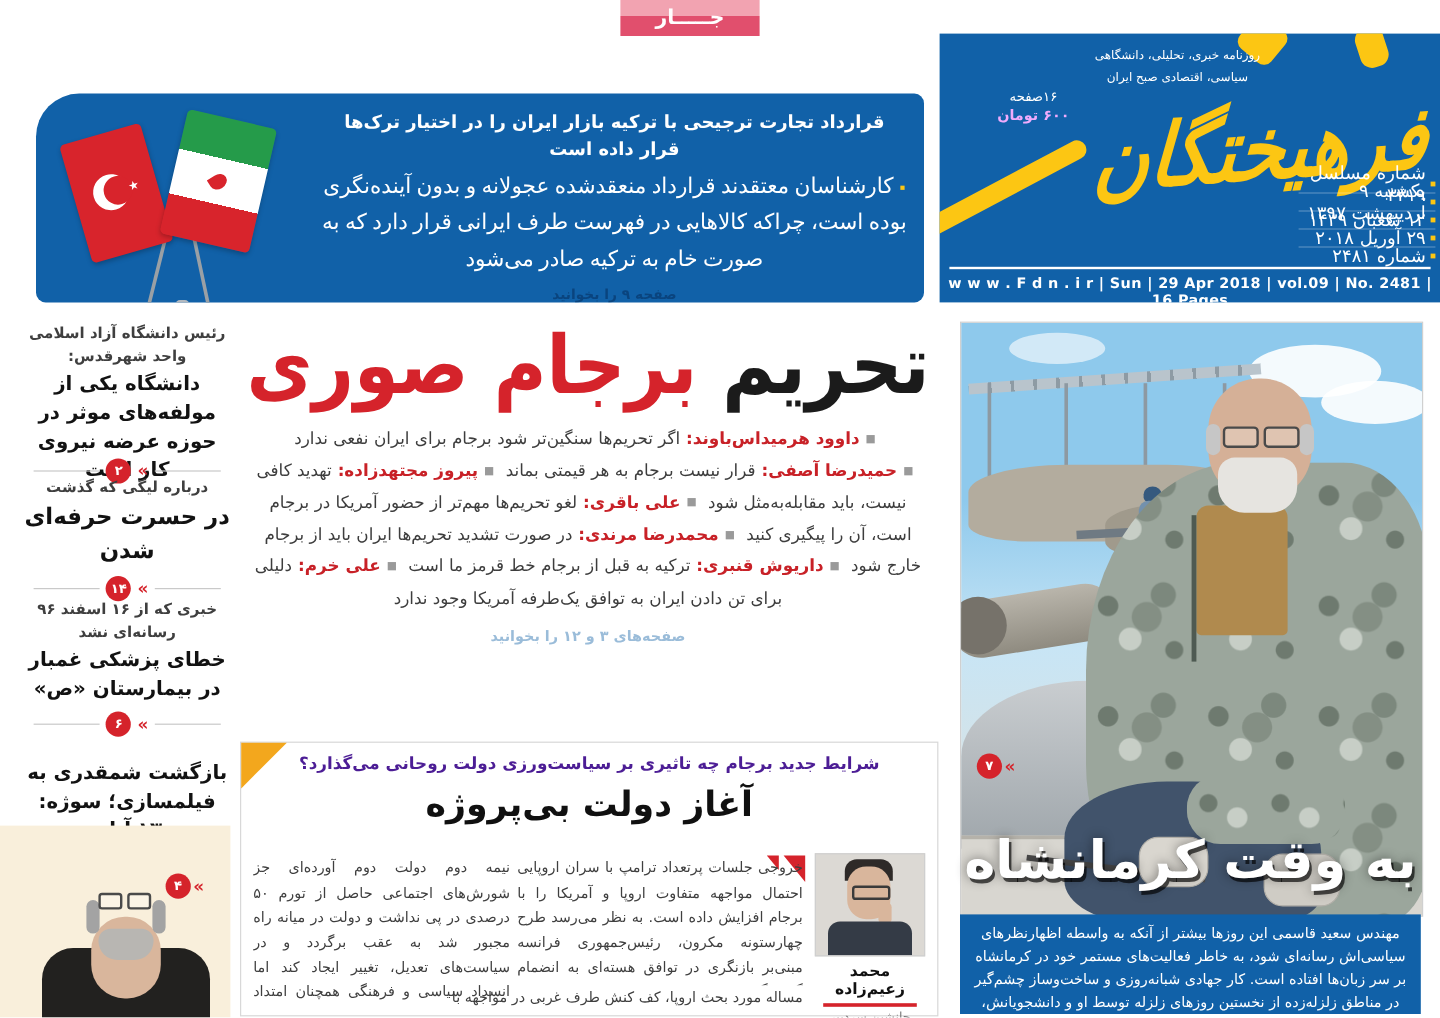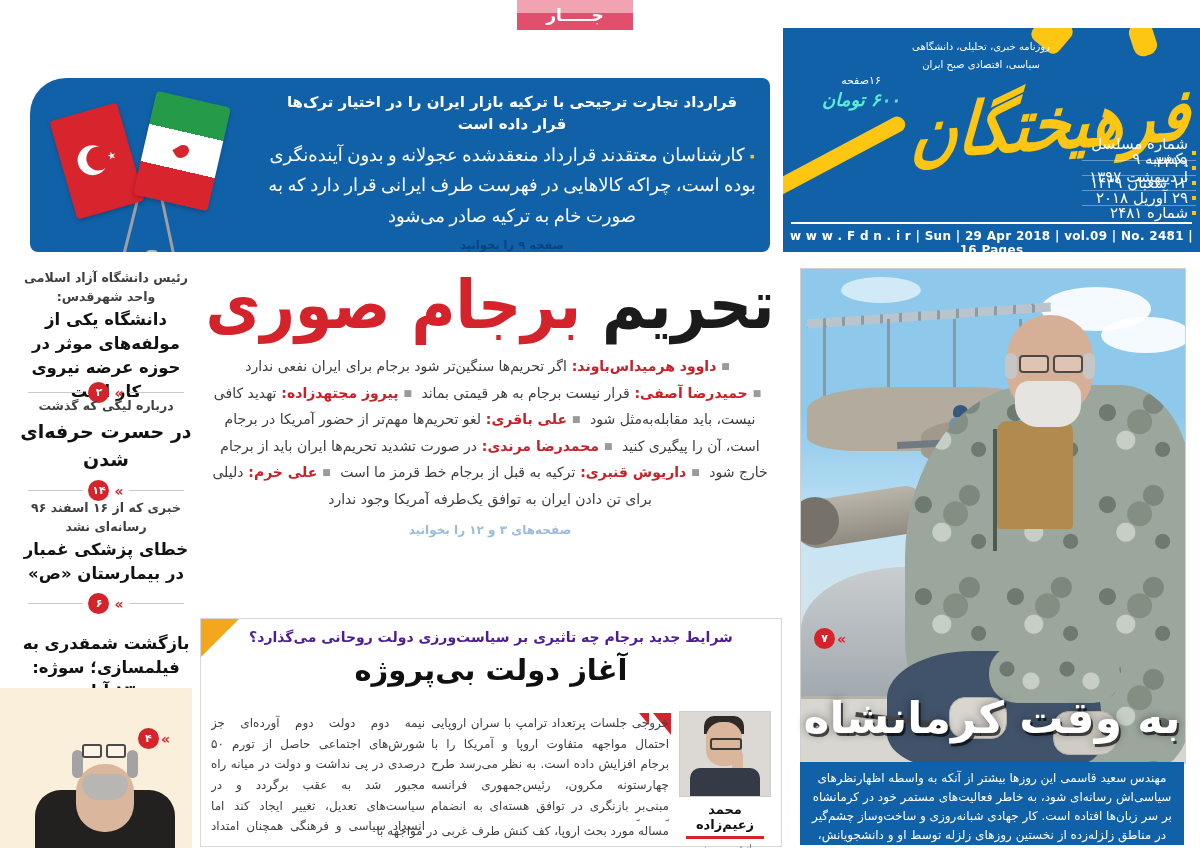--- a/index.html
+++ b/index.html
@@ -19,21 +19,21 @@
     font-style:italic;line-height:1;transform:rotate(-4deg) skewX(-8deg) scaleX(.88);
     transform-origin:right center;white-space:nowrap;}
   .swash{position:absolute;background:#fcc613;border-radius:14px;}
   .s1{left:-20px;top:120px;width:150px;height:16px;transform:rotate(-28deg);}
   .s2{left:252px;top:-12px;width:34px;height:34px;border-radius:8px;transform:rotate(40deg);}
   .s3{left:348px;top:-6px;width:24px;height:34px;border-radius:10px;transform:rotate(-18deg);}
   .mh-tagline{position:absolute;left:128px;top:10px;width:140px;color:#fff;font-size:10px;
     line-height:1.75;text-align:center;}
   .mh-pages{position:absolute;left:26px;top:46px;width:104px;text-align:center;color:#fff;}
   .mh-pages .pg{font-size:11px;}
-  .mh-pages .pr{font-size:18px;font-weight:bold;color:#5eead4;margin-top:2px;font-style:italic;}
+  .mh-pages .pr{font-size:12px;font-weight:bold;color:#f0abfc;margin-top:2px;}
   .issue-col{position:absolute;right:4px;top:118px;width:114px;}
   .issue-row{display:flex;align-items:center;gap:4px;height:14px;color:#fff;font-size:15px;
     border-bottom:1px solid rgba(255,255,255,.35);}
   .issue-row:last-child{border-bottom:none;}
   .issue-dot{width:4px;height:4px;background:#fcc613;flex:0 0 auto;}
   .web-rule{position:absolute;left:8px;right:8px;top:194px;height:2px;background:#fff;}
   .web-line{position:absolute;left:0;right:0;top:201px;text-align:center;color:#fff;
     font-size:12px;font-weight:bold;direction:ltr;letter-spacing:.3px;}
 
   

